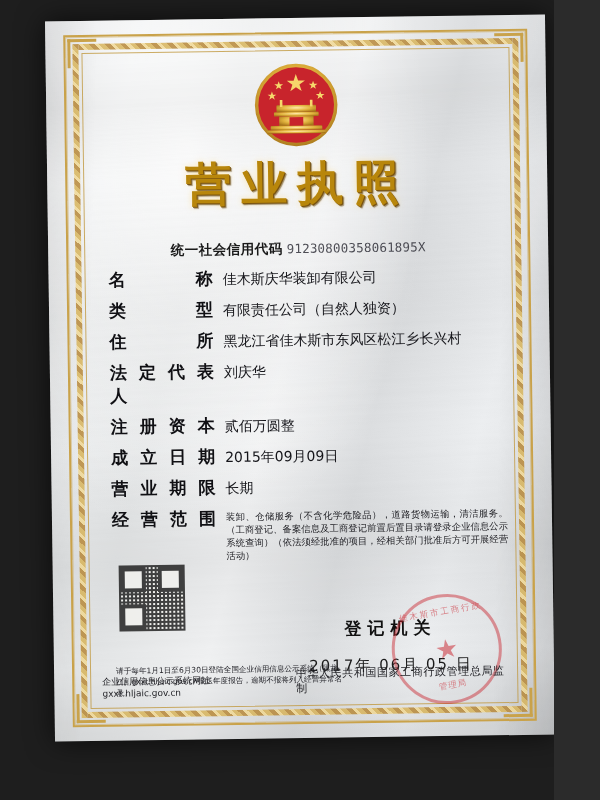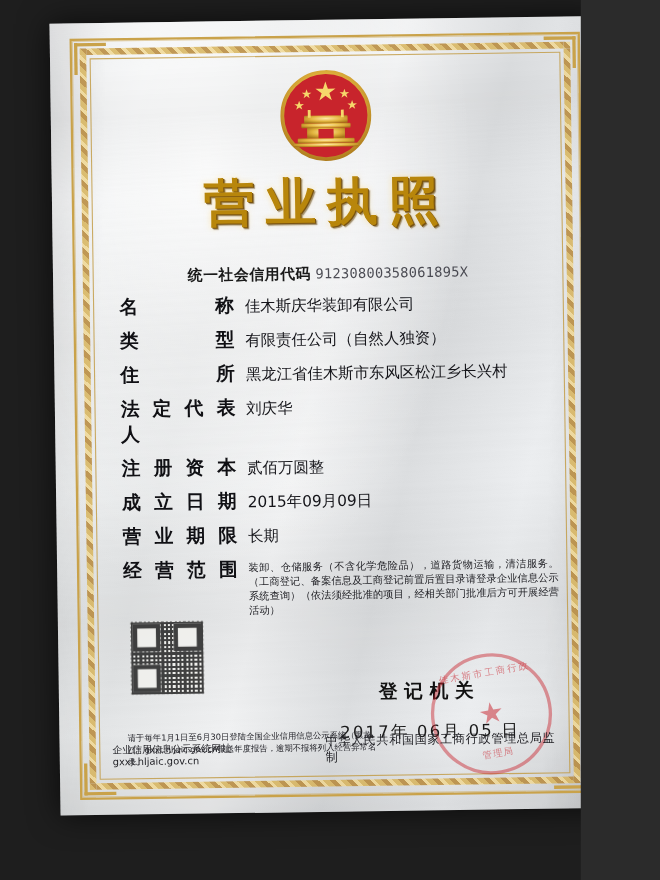--- a/index.html
+++ b/index.html
@@ -14,20 +14,21 @@
     overflow: hidden;
   }
 
   
   #photo {
     position: relative;
     width: 528px;
     height: 800px;
     background: #1e1e1e;
     overflow: hidden;
+    padding-left: 26px;
   }
 
   
   #sheet {
     position: absolute;
     left: 50px;
     top: 18px;
     width: 500px;
     height: 720px;
     background:

